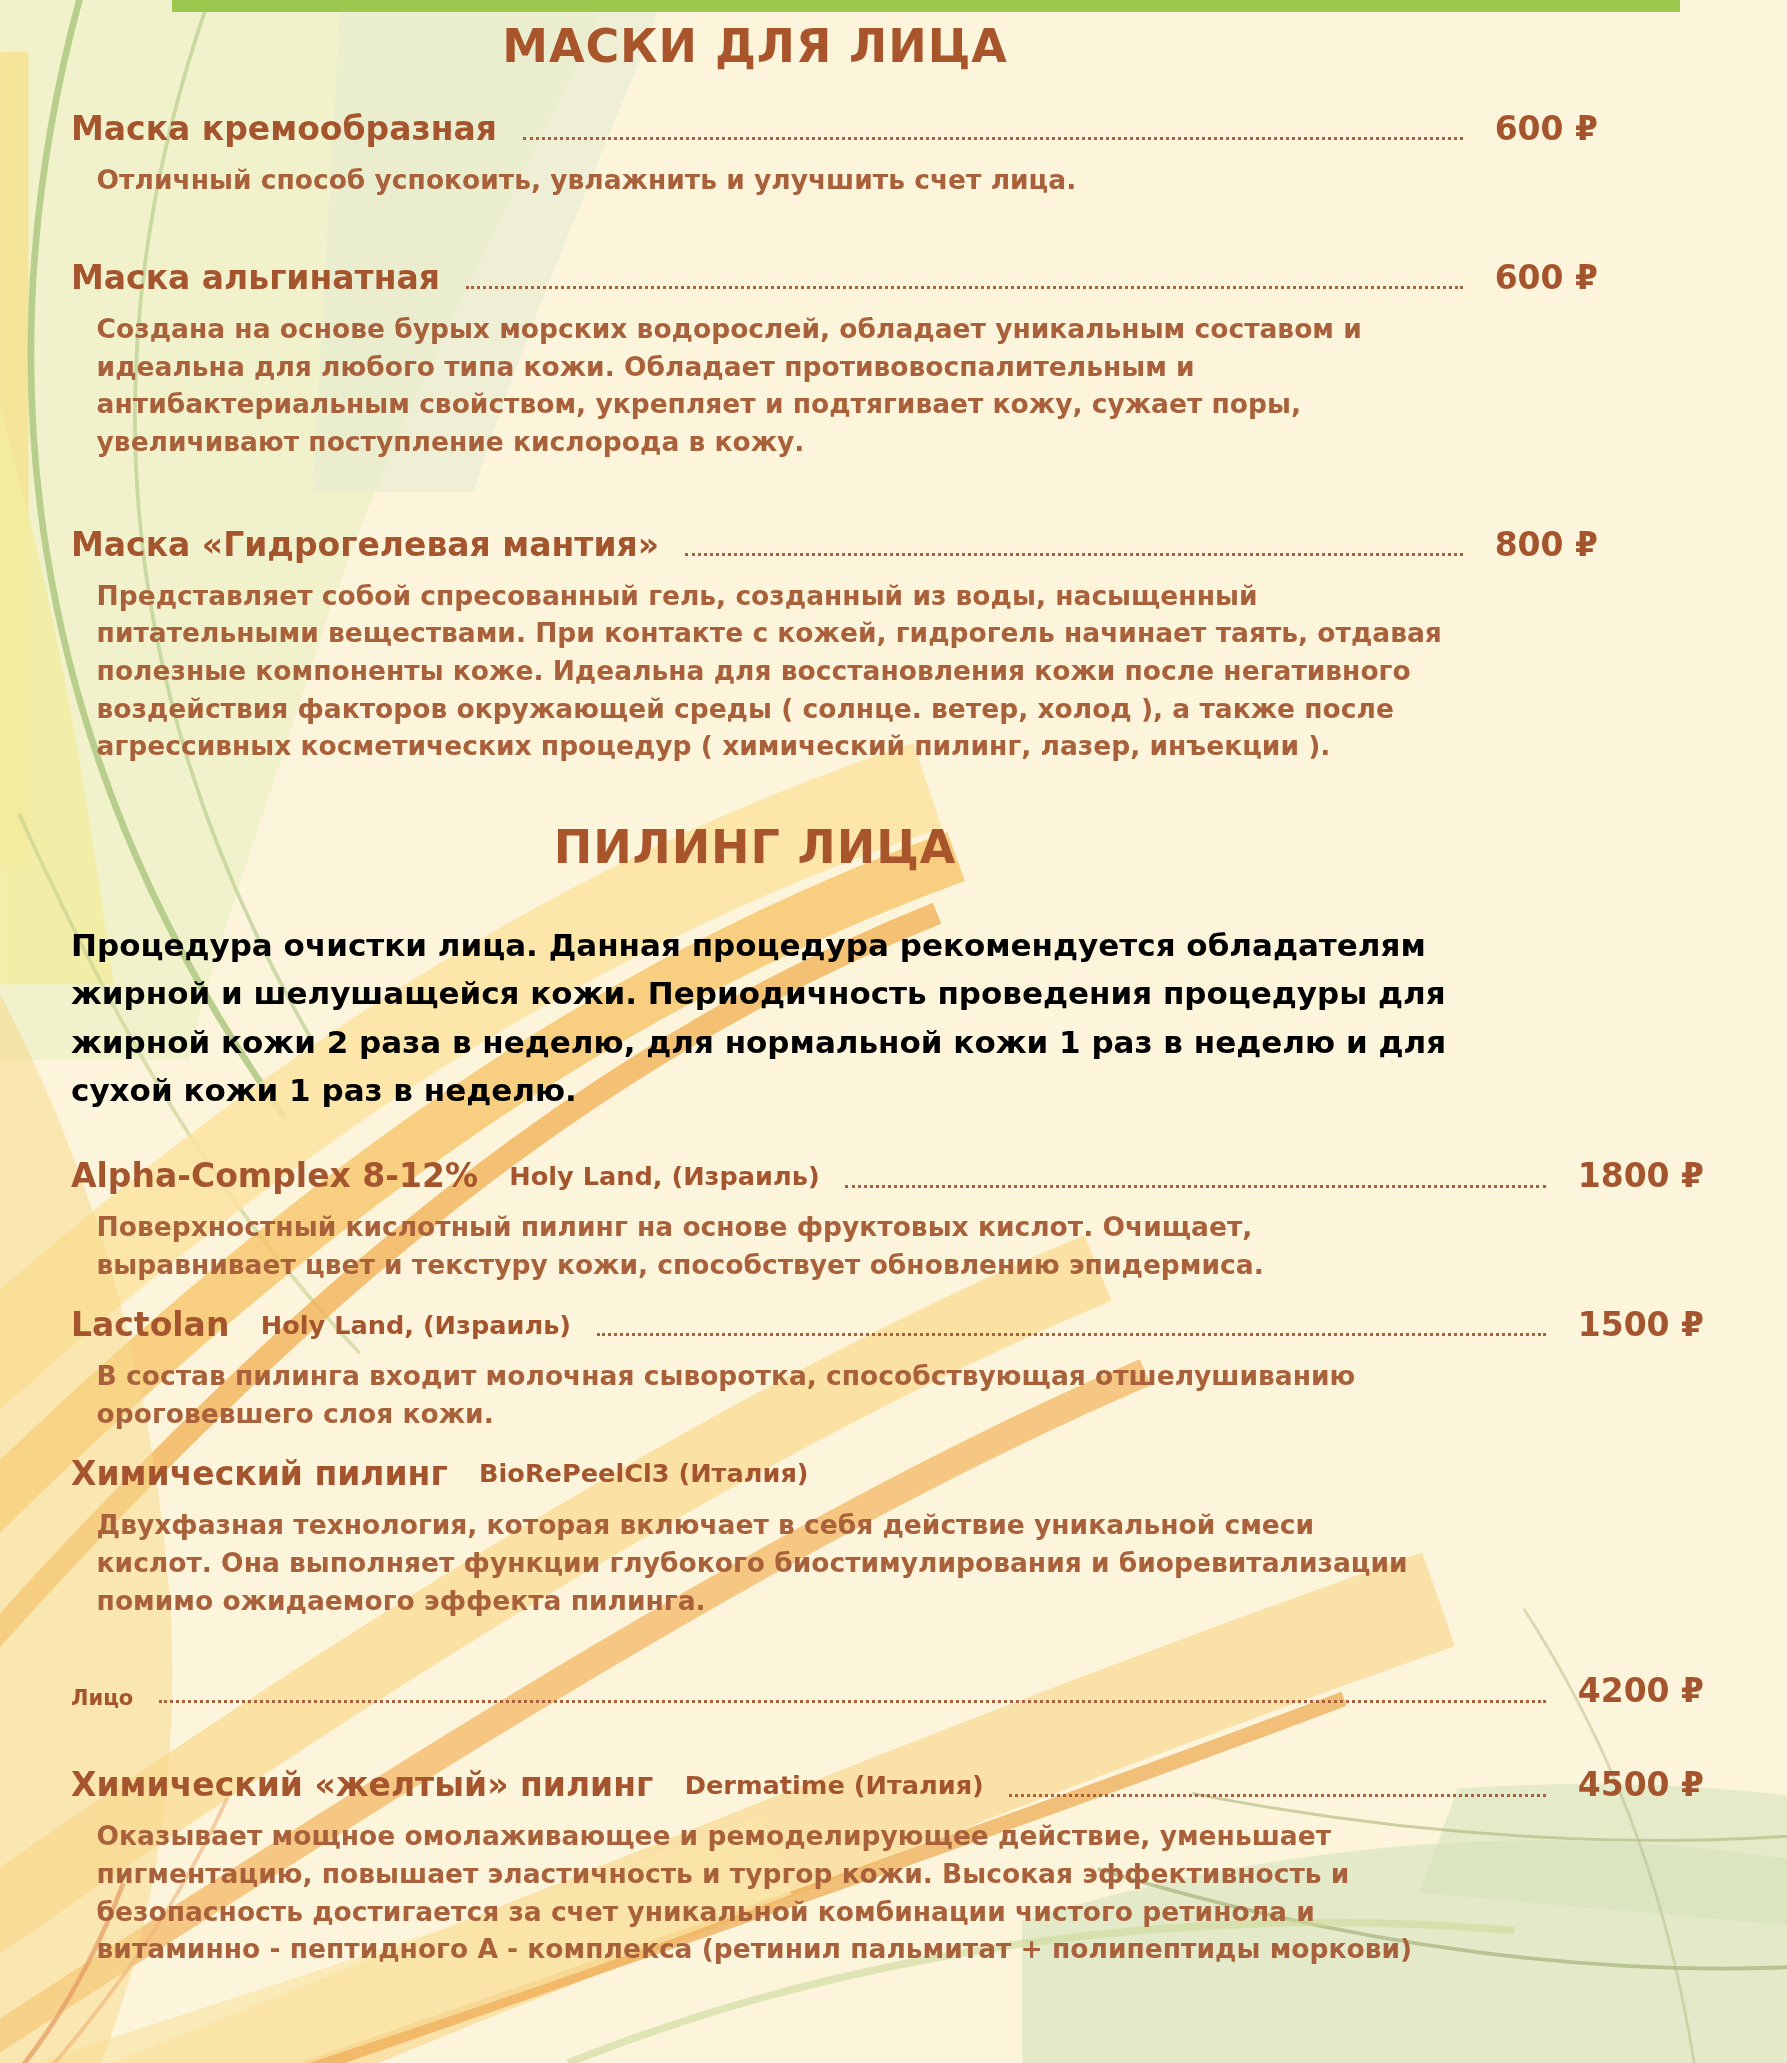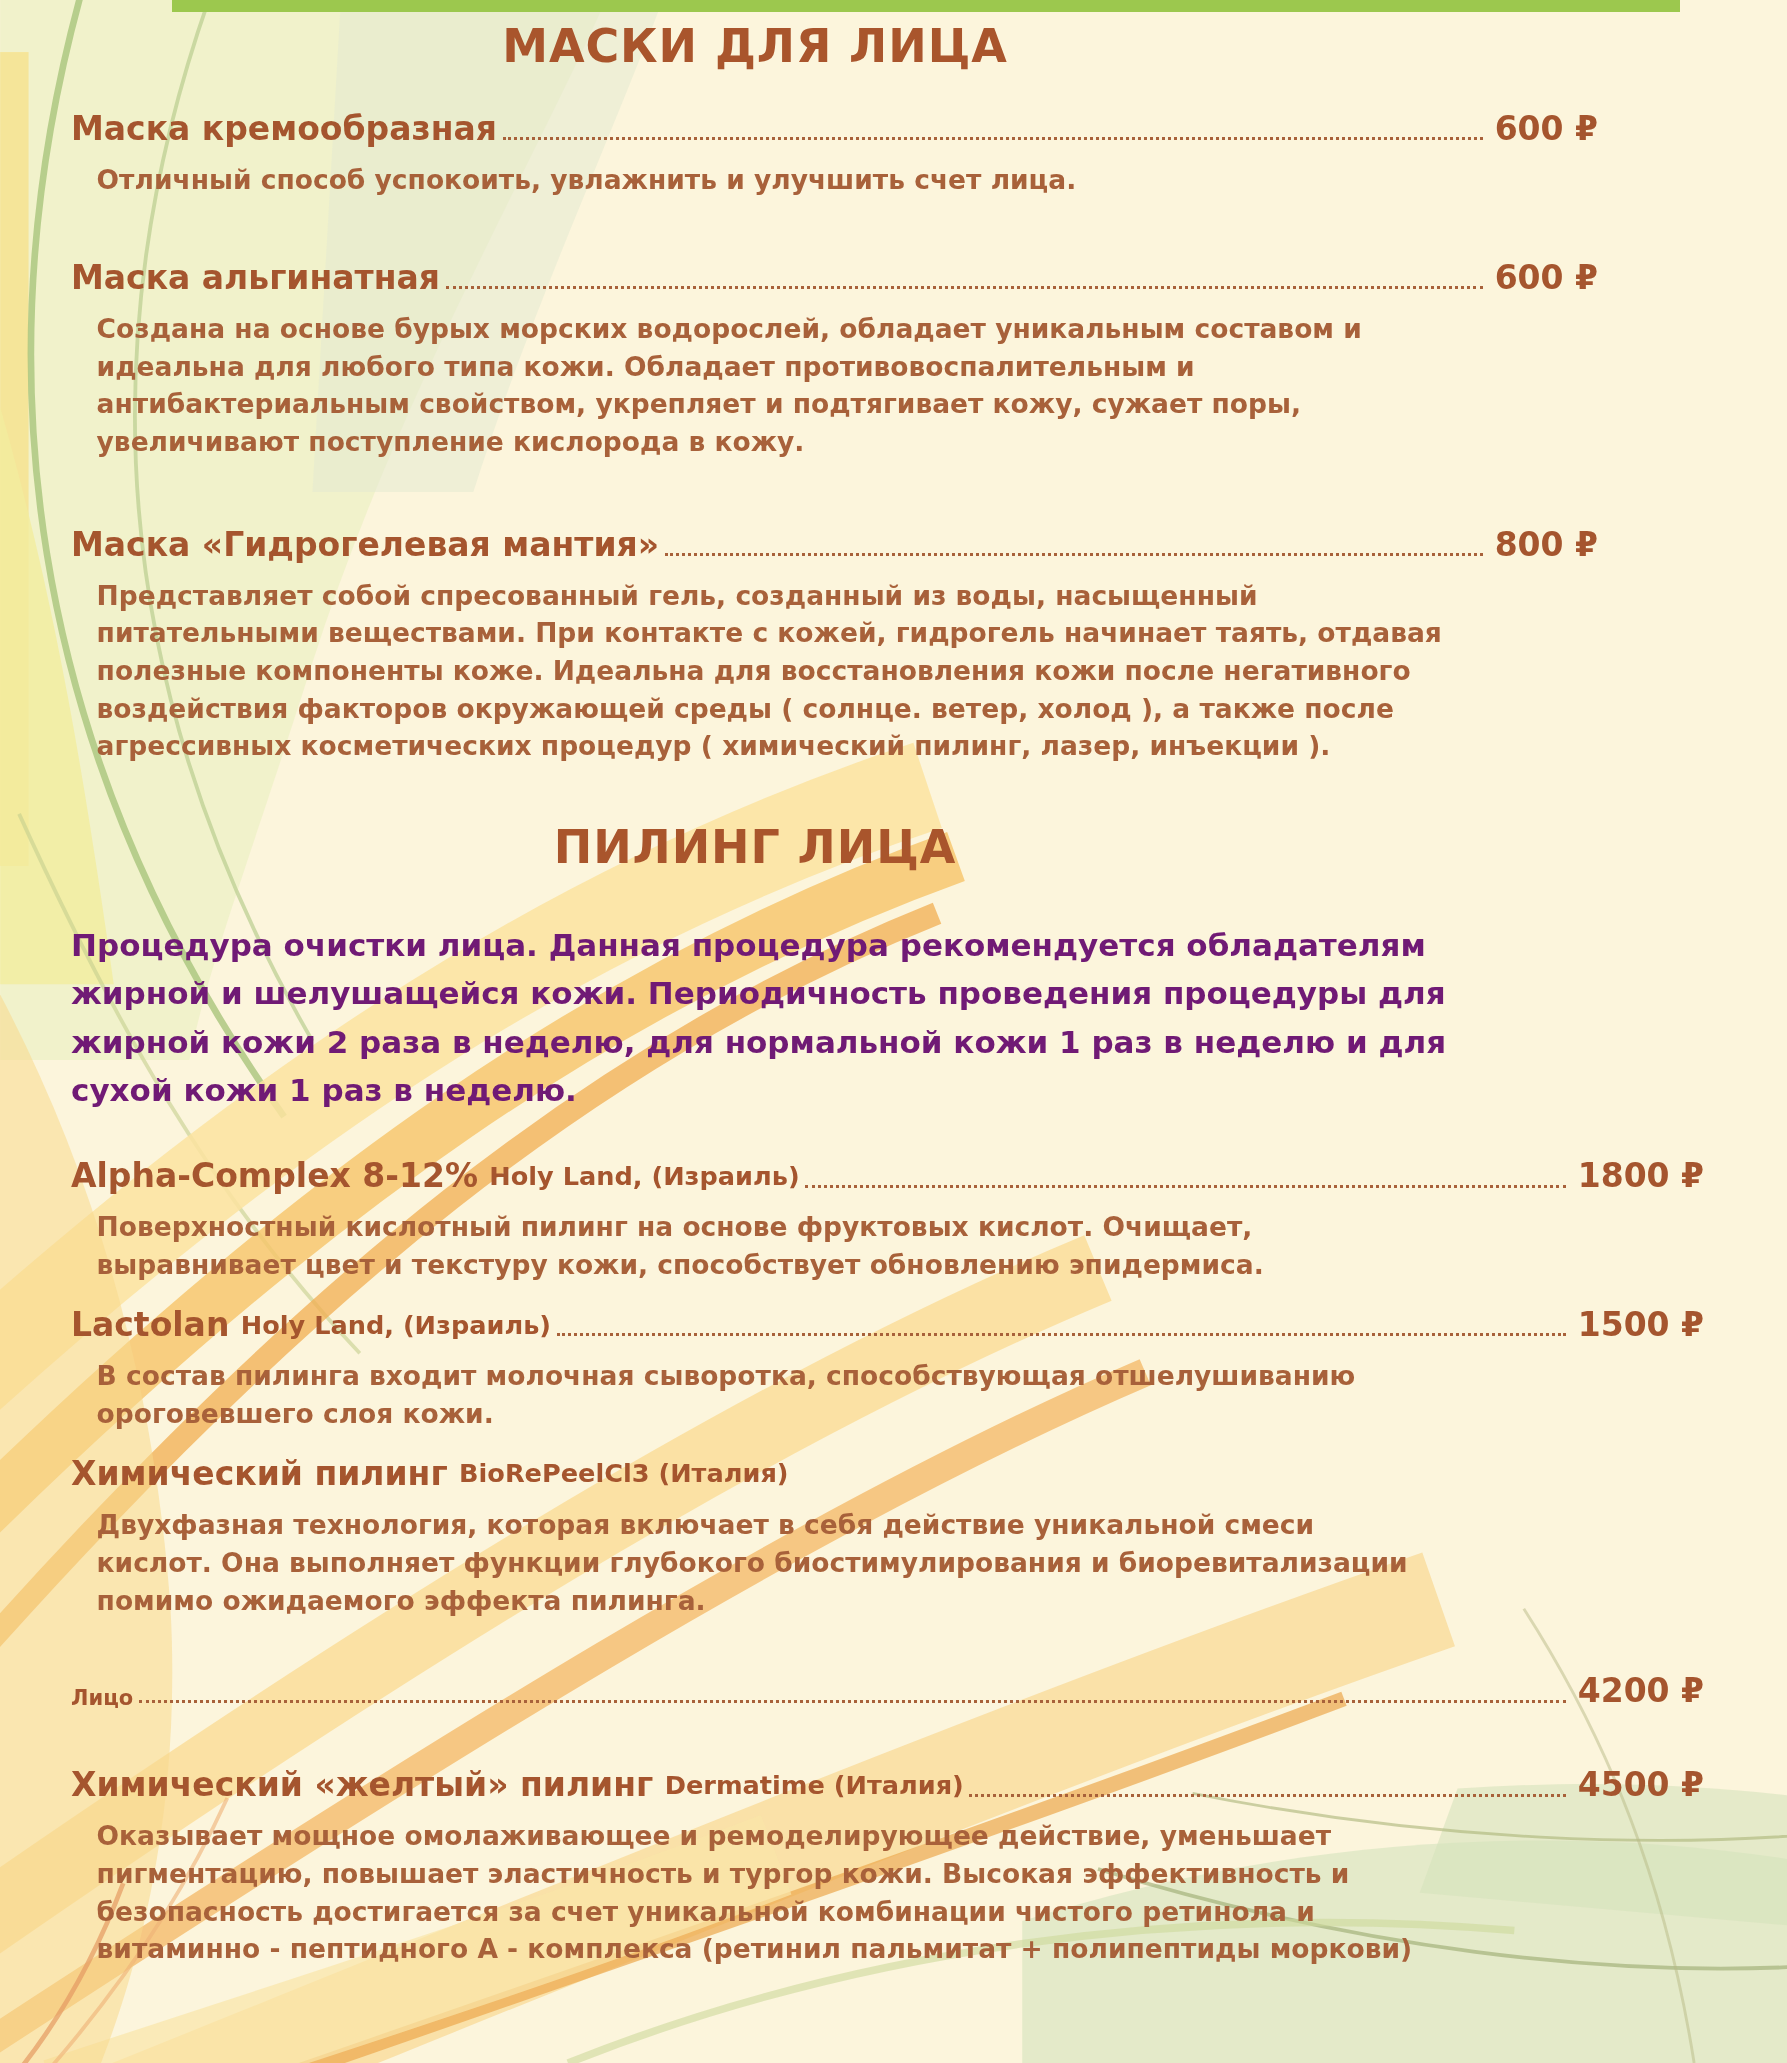--- a/index.html
+++ b/index.html
@@ -24,21 +24,21 @@
   .sec-title {
     width:1648px; margin:0 0 0 -140px;
     text-align:center;
     font-size:46px; font-weight:bold;
     letter-spacing:0.9px;
     color:#a9552c;
   }
   .sec-title.second { margin-top:55px; }
   .row {
     display:flex; align-items:flex-end;
-    font-weight:bold; color:#a5552e;
+    font-weight:bold; color:#a5552e;gap:20px;
   }
   .row .iname  { font-size:33px; line-height:1.15; white-space:nowrap; }
   .row .vendor { font-size:25.6px; line-height:1.3; margin-left:11.4px; white-space:nowrap; padding-bottom:1.9px; }
   .leader {
     flex:1 1 auto; min-width:23px;
     border-bottom:3.8px dotted #a8613a;
     margin:0 11.4px 7.6px 5.7px;
   }
   .price { font-size:33px; white-space:nowrap; }
   .s1 { margin-right:190px; }   
@@ -47,21 +47,21 @@
     margin:13.2px 0 0 25.6px;
     font-size:26.5px; font-weight:bold;
     line-height:1.42;
     color:#a8613a;
     white-space:pre-line;
   }
   .intro {
     margin:47px 0 0 0;
     font-size:31px; font-weight:bold;
     line-height:1.56;
-    color:#701a75;
+    color:#000000;
     white-space:pre-line;
   }
   .mt-row1   { margin-top:36px; }
   .mt-item   { margin-top:59px; }
   .mt-item2  { margin-top:64px;justify-content:space-between; }
   .mt-alpha  { margin-top:42px; }
   .mt-lacto  { margin-top:21px; }
   .mt-biore  { margin-top:23px;align-items:center; }
   .mt-sub1   { margin-top:21px; }
   .mt-sub2   { margin-top:5.7px; }

